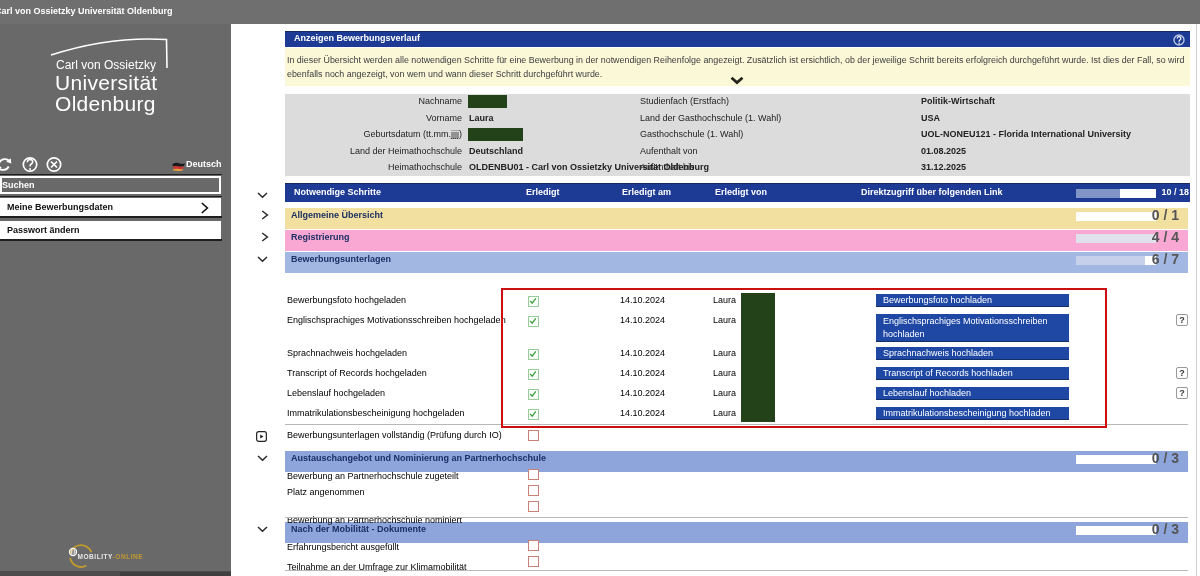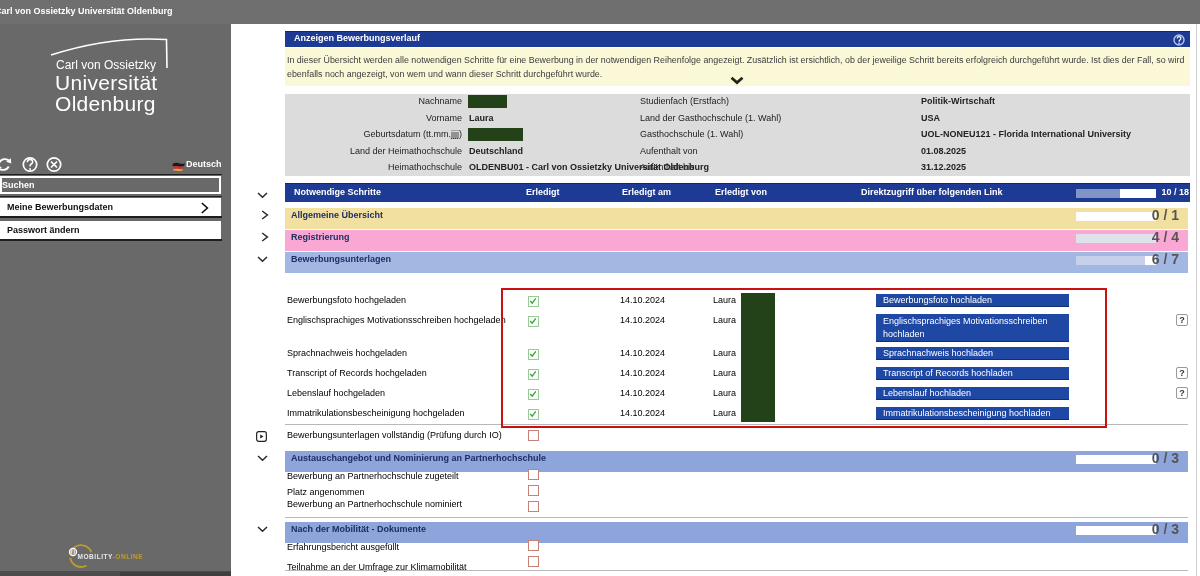--- a/index.html
+++ b/index.html
@@ -269,21 +269,21 @@
   <div class="abs" style="left:741px;top:293px;width:34px;height:129px;background:#24421a;"></div>
 
   <div class="sep" style="top:424px;"></div>
   <div class="rlbl" style="top:429px;">Bewerbungsunterlagen vollständig (Prüfung durch IO)</div>
   <div class="cbr" style="top:430px;"></div>
 
   <div class="rlbl" style="top:469.5px;">Bewerbung an Partnerhochschule zugeteilt</div>
   <div class="cbr" style="top:469px;"></div>
   <div class="rlbl" style="top:485.5px;">Platz angenommen</div>
   <div class="cbr" style="top:485px;"></div>
-  <div class="rlbl" style="top:498px;">Bewerbung an Partnerhochschule nominiert</div>
+  <div class="rlbl" style="top:514px;">Bewerbung an Partnerhochschule nominiert</div>
   <div class="cbr" style="top:501px;"></div>
   <div class="sep" style="top:516.5px;"></div>
 
   <div class="rlbl" style="top:540.5px;">Erfahrungsbericht ausgefüllt</div>
   <div class="cbr" style="top:540px;"></div>
   <div class="rlbl" style="top:561px;">Teilnahme an der Umfrage zur Klimamobilität</div>
   <div class="cbr" style="top:556px;"></div>
   <div class="sep" style="top:569.5px;"></div>
 
   <div class="abs" style="left:501px;top:288px;width:606px;height:139.5px;border:2.5px solid #cc1010;"></div>

